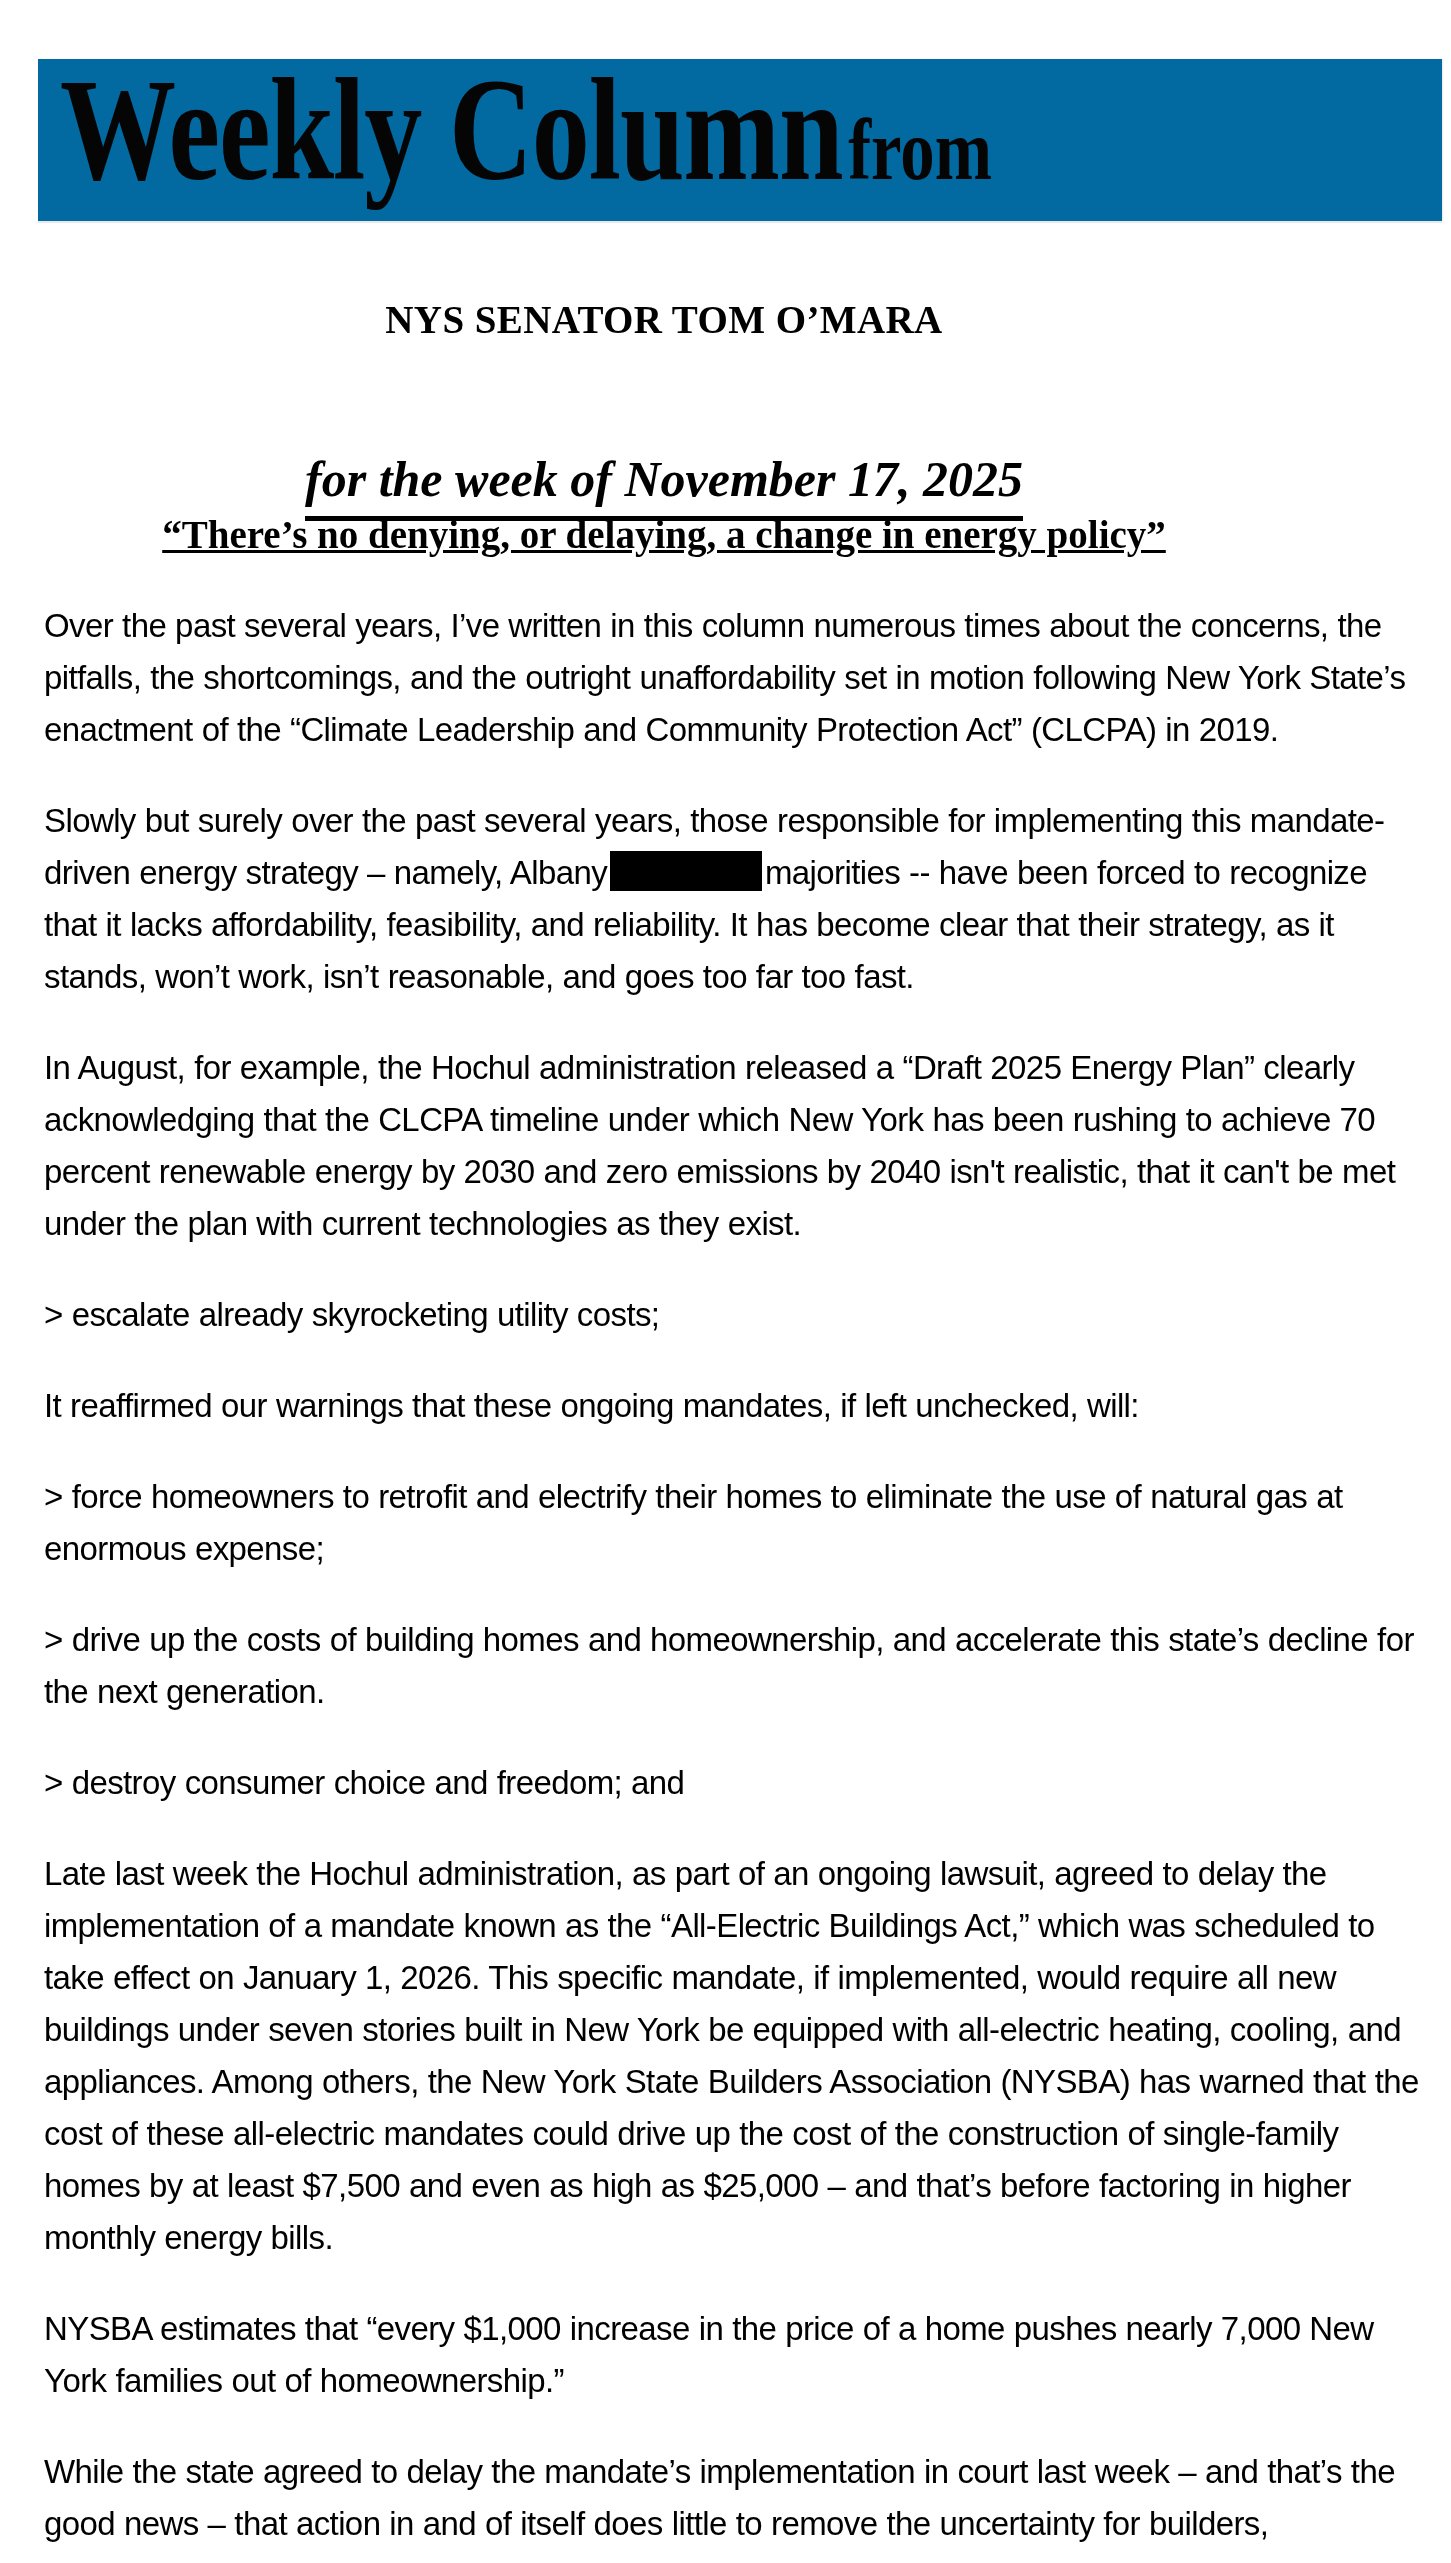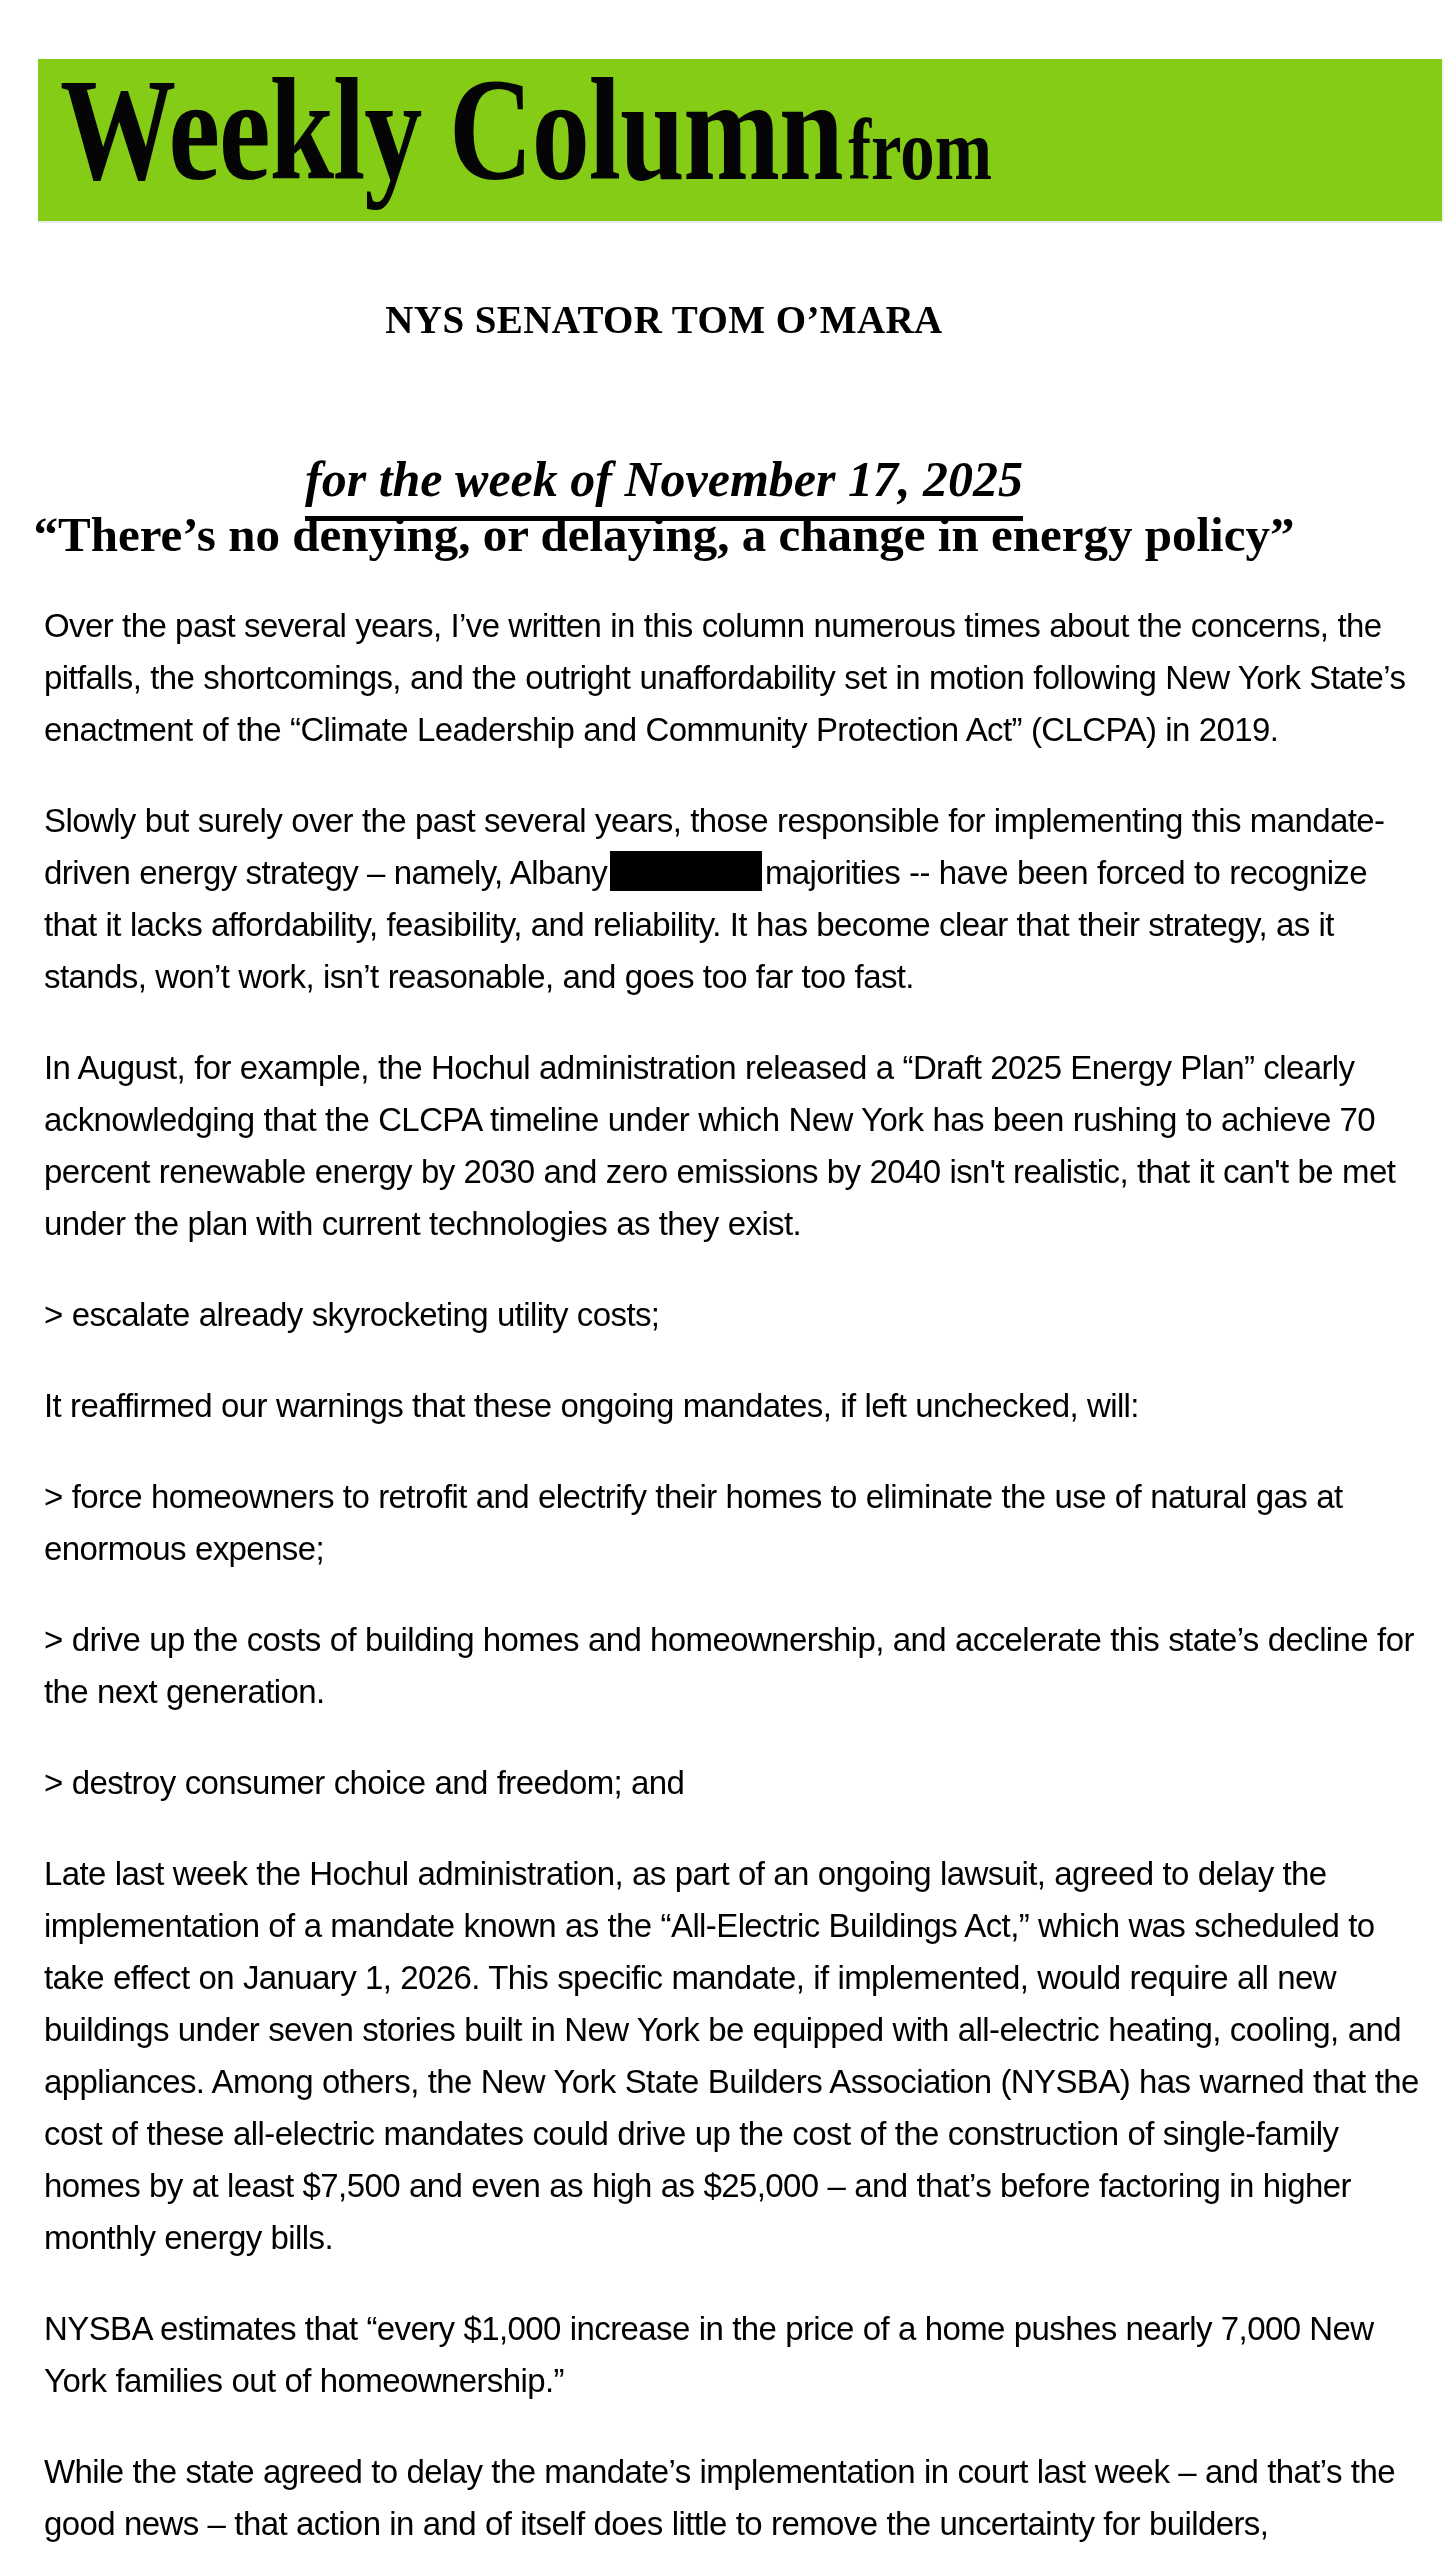--- a/index.html
+++ b/index.html
@@ -11,21 +11,21 @@
     position: relative;
     overflow: hidden;
     font-family: "Liberation Sans", sans-serif;
   }
 
   
   .banner {
     margin: 59px 9.3px 0 38px;
     width: 1404px;
     height: 162px;
-    background: #84cc16;
+    background: #0369a1;
     box-shadow: 0 2.1px 0 #e9e9e9, 1.4px 0 0 #ededed;
     position: relative;
     overflow: visible;
   }
   .masthead {
     position: absolute;
     left: 21.5px;
     top: 0;
     height: 162px;
     line-height: 142px;
@@ -58,23 +58,24 @@
     line-height: 57px;
     font-weight: bold;
     font-style: italic;
   }
   .week-line .underlined {
     border-bottom: 5px solid #000;
     padding-bottom: 9px;
   }
   .quote-line {
     margin: 4.3px 0 0 0;
-    font-size: 49px;
+    font-size: 39px;
     line-height: 46px;
     font-weight: bold;
+    text-decoration: underline;
   }
 
   
   .body-text {
     margin: 42px 26px 0 44px;
     font-size: 33px;
     line-height: 52px;
     letter-spacing: -0.6px;
     word-spacing: 0.4px;
   }

